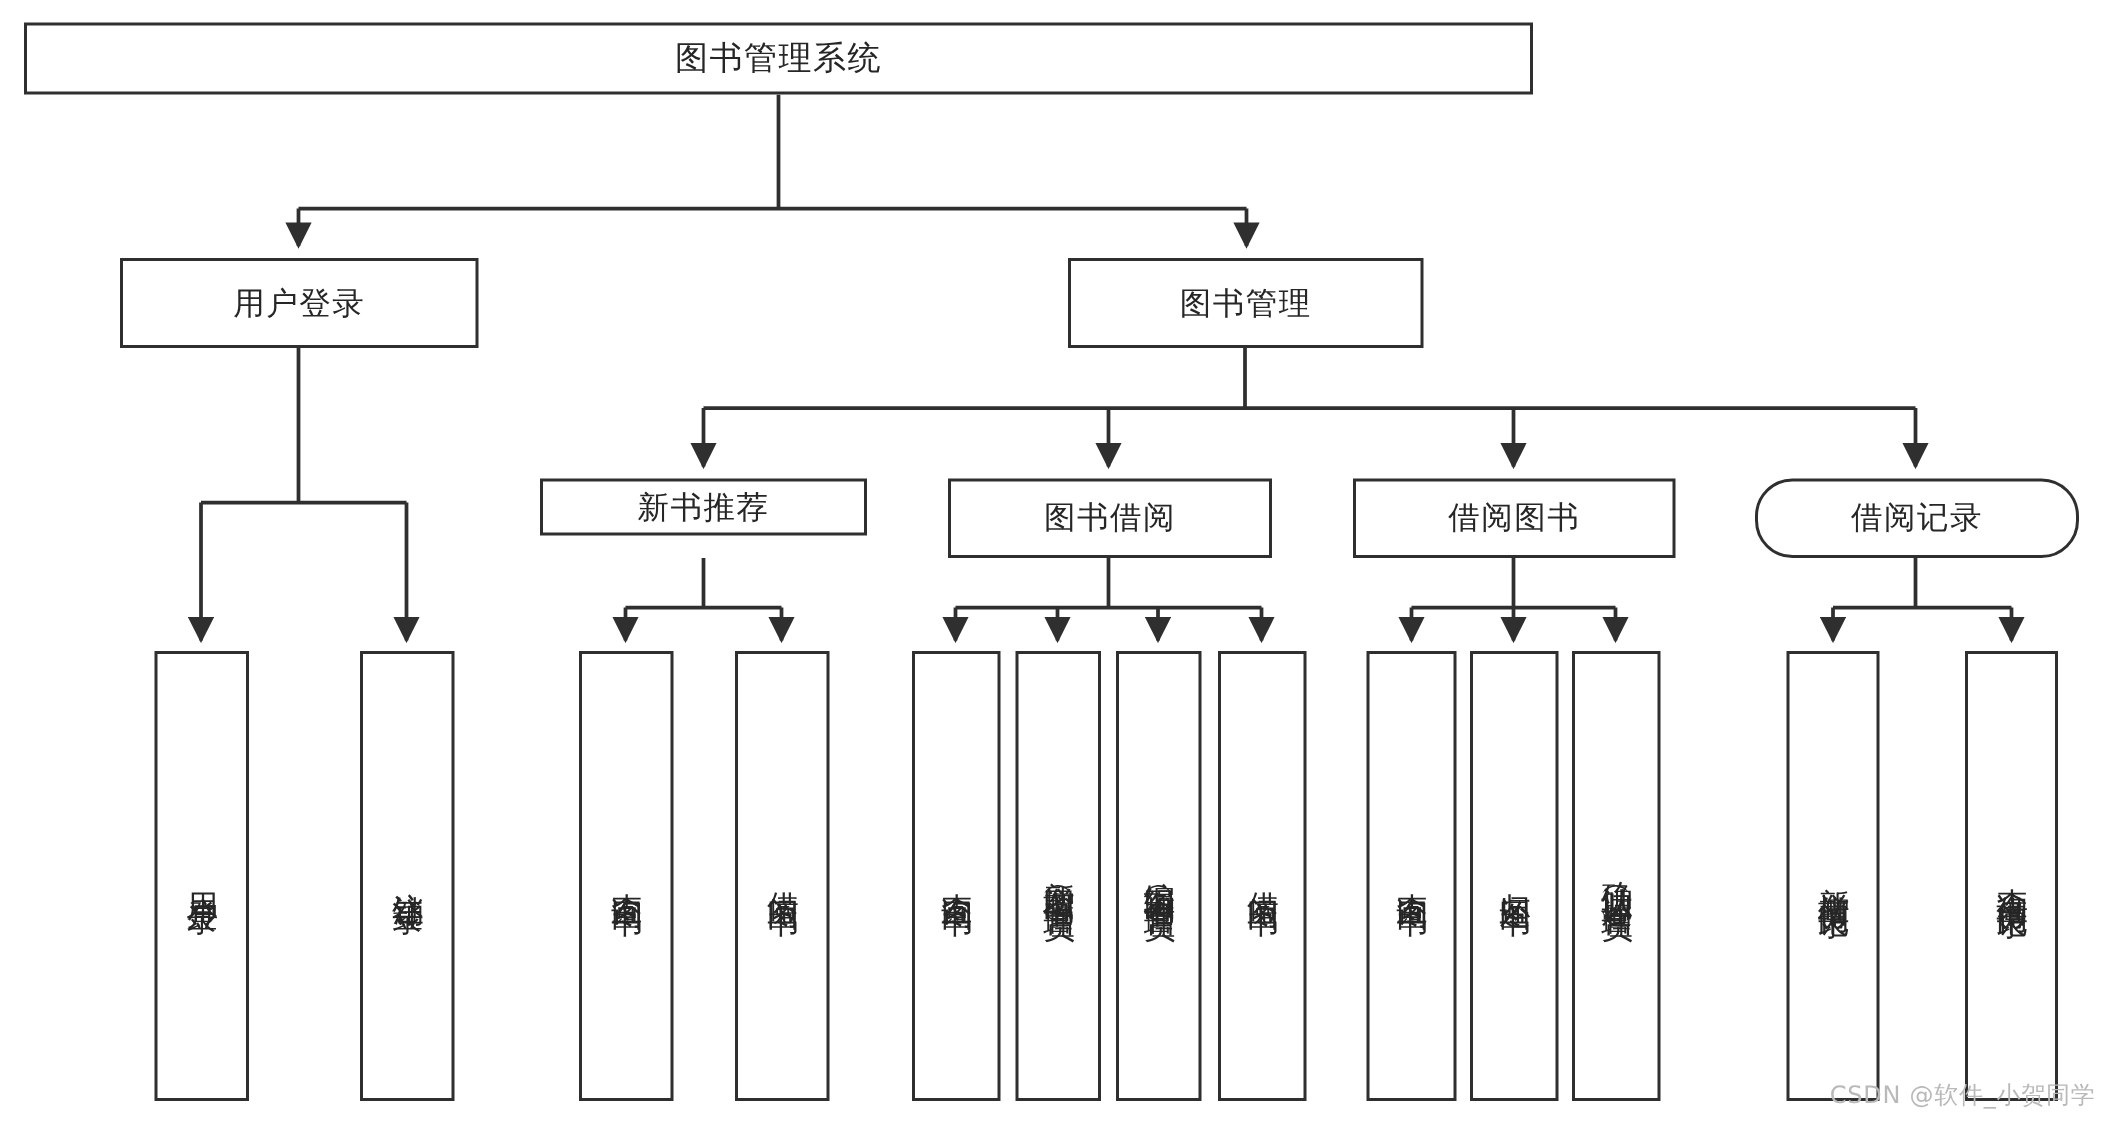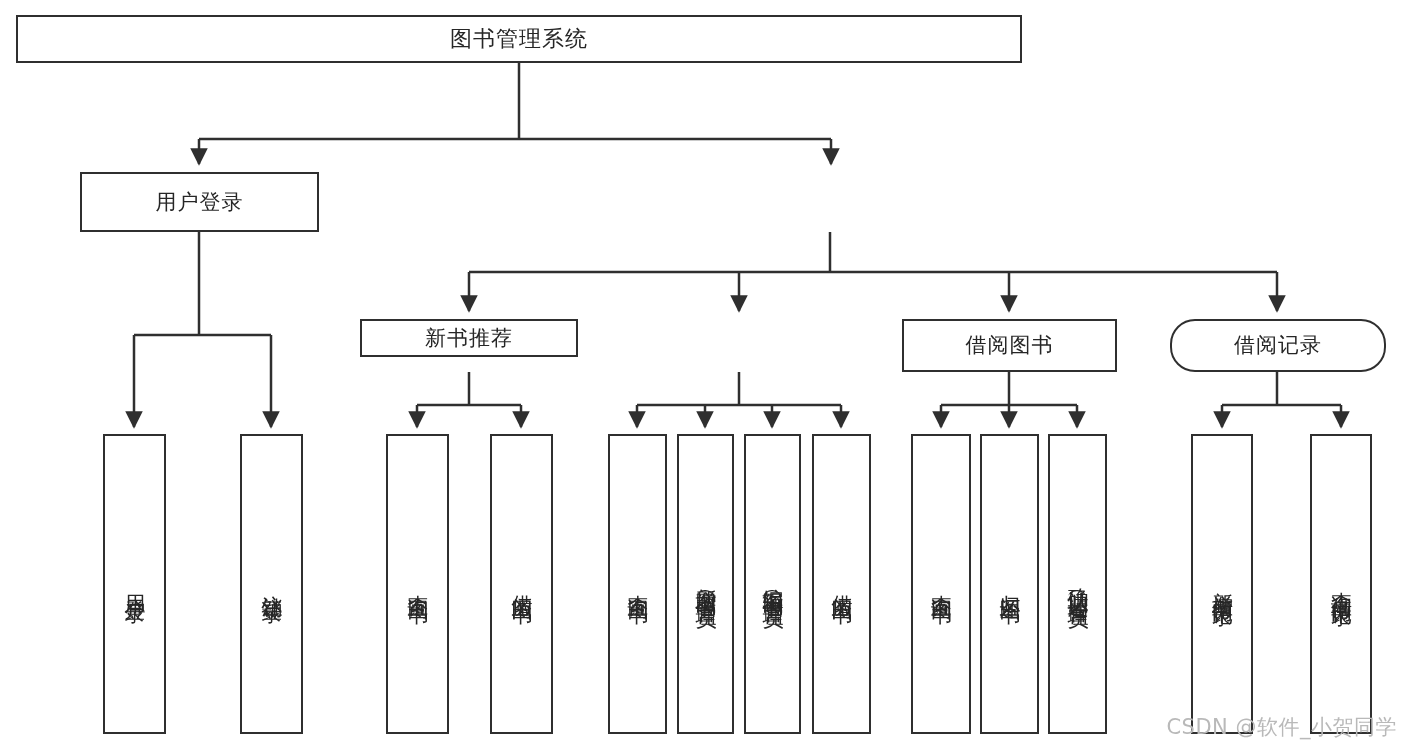--- a/index.html
+++ b/index.html
@@ -47,21 +47,21 @@
   .node.vert .nodelabel{
     writing-mode:vertical-rl;
     text-orientation:upright;
     white-space:nowrap;
   }
   #root-node{font-size:22px;font-family:Liberation Serif, serif;}
   #watermark{
     position:absolute;
     right:8px;
     bottom:6px;
-    font-size:21px;
+    font-size:16px;
     color:#b9b9b9;
     letter-spacing:0.5px;
     white-space:nowrap;
     font-family:"DejaVu Sans","Liberation Sans",sans-serif;
   }
 </style>
 </head>
 <body>
 
 <div id="diagram">
@@ -116,23 +116,29 @@
     </g>
   </svg>
 
   <div class="node horiz" id="root-node" style="left:16px;top:15px;width:1006px;height:48px;">
     <span class="nodelabel">图书管理系统</span>
   </div>
 
   <div class="node horiz" style="left:80px;top:172px;width:239px;height:60px;">
     <span class="nodelabel">用户登录</span>
   </div>
+  <div class="node horiz" style="left:712px;top:172px;width:237px;height:60px;">
+    <span class="nodelabel">图书管理</span>
+  </div>
 
   <div class="node horiz" style="left:360px;top:319px;width:218px;height:38px;">
     <span class="nodelabel">新书推荐</span>
+  </div>
+  <div class="node horiz" style="left:632px;top:319px;width:216px;height:53px;">
+    <span class="nodelabel">图书借阅</span>
   </div>
   <div class="node horiz" style="left:902px;top:319px;width:215px;height:53px;">
     <span class="nodelabel">借阅图书</span>
   </div>
   <div class="node horiz" style="left:1170px;top:319px;width:216px;height:53px;border-radius:25px;">
     <span class="nodelabel">借阅记录</span>
   </div>
 
   <div class="node vert" style="left:103px;top:434px;width:63px;height:300px;">
     <span class="nodelabel">用户登录</span>

